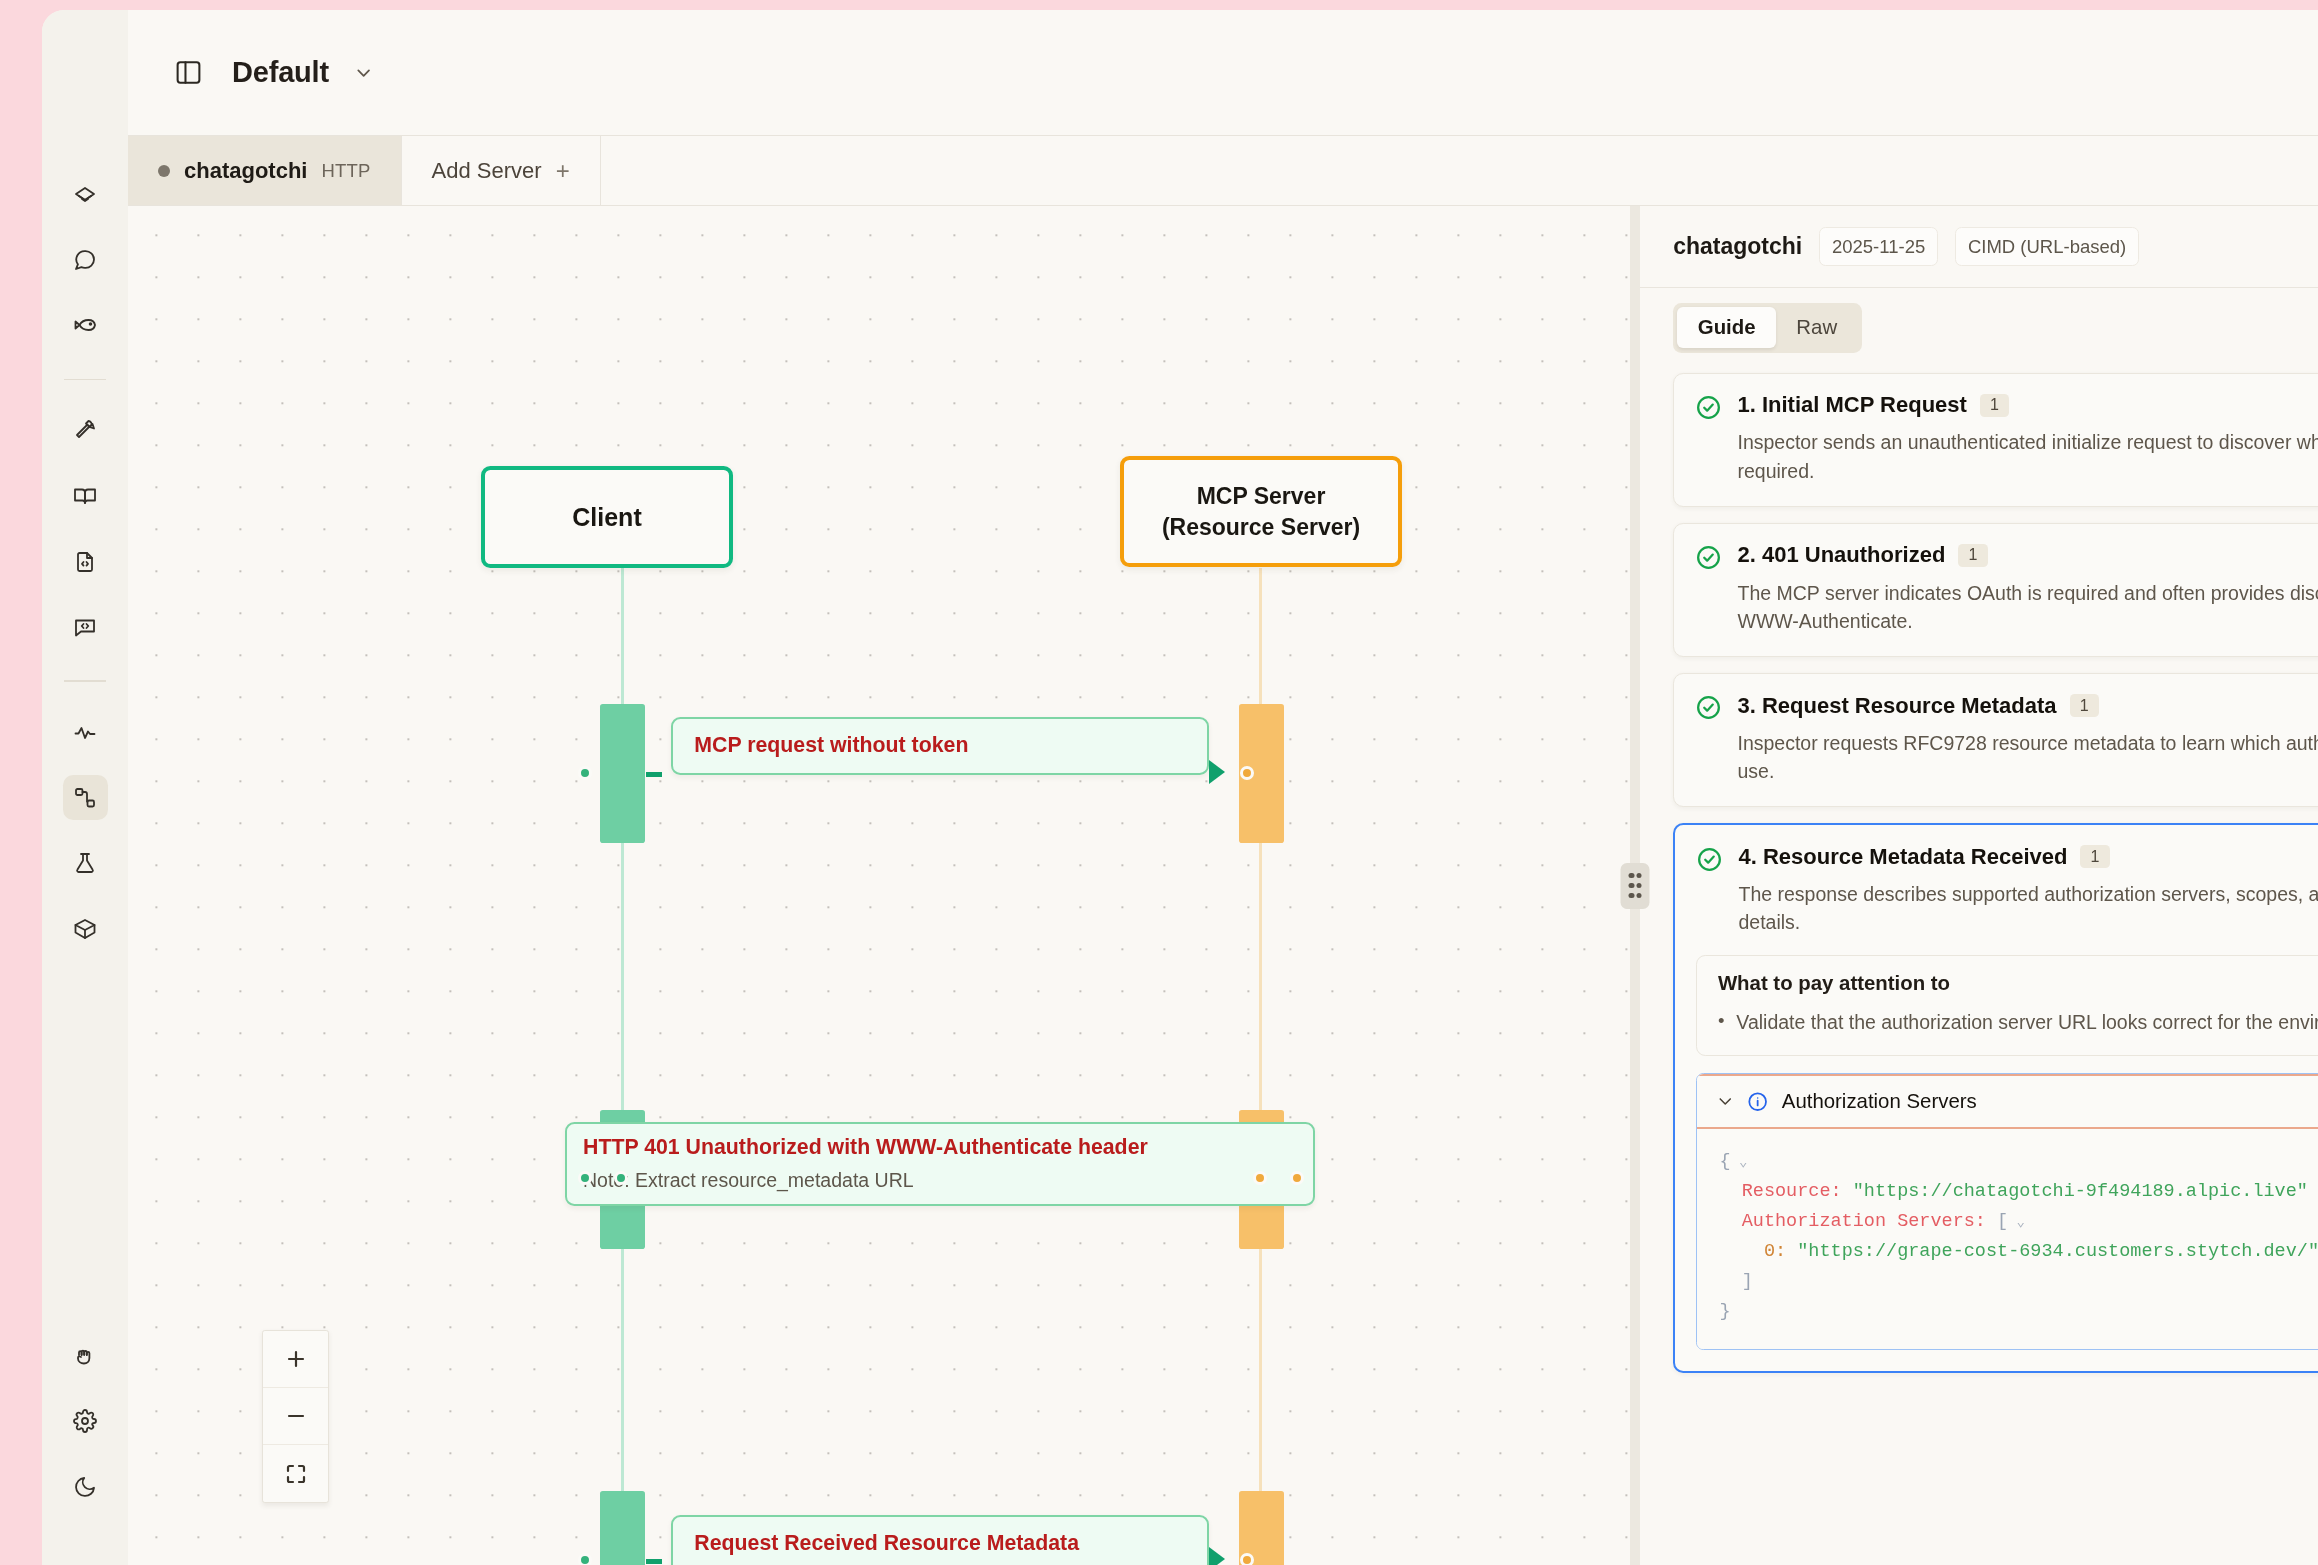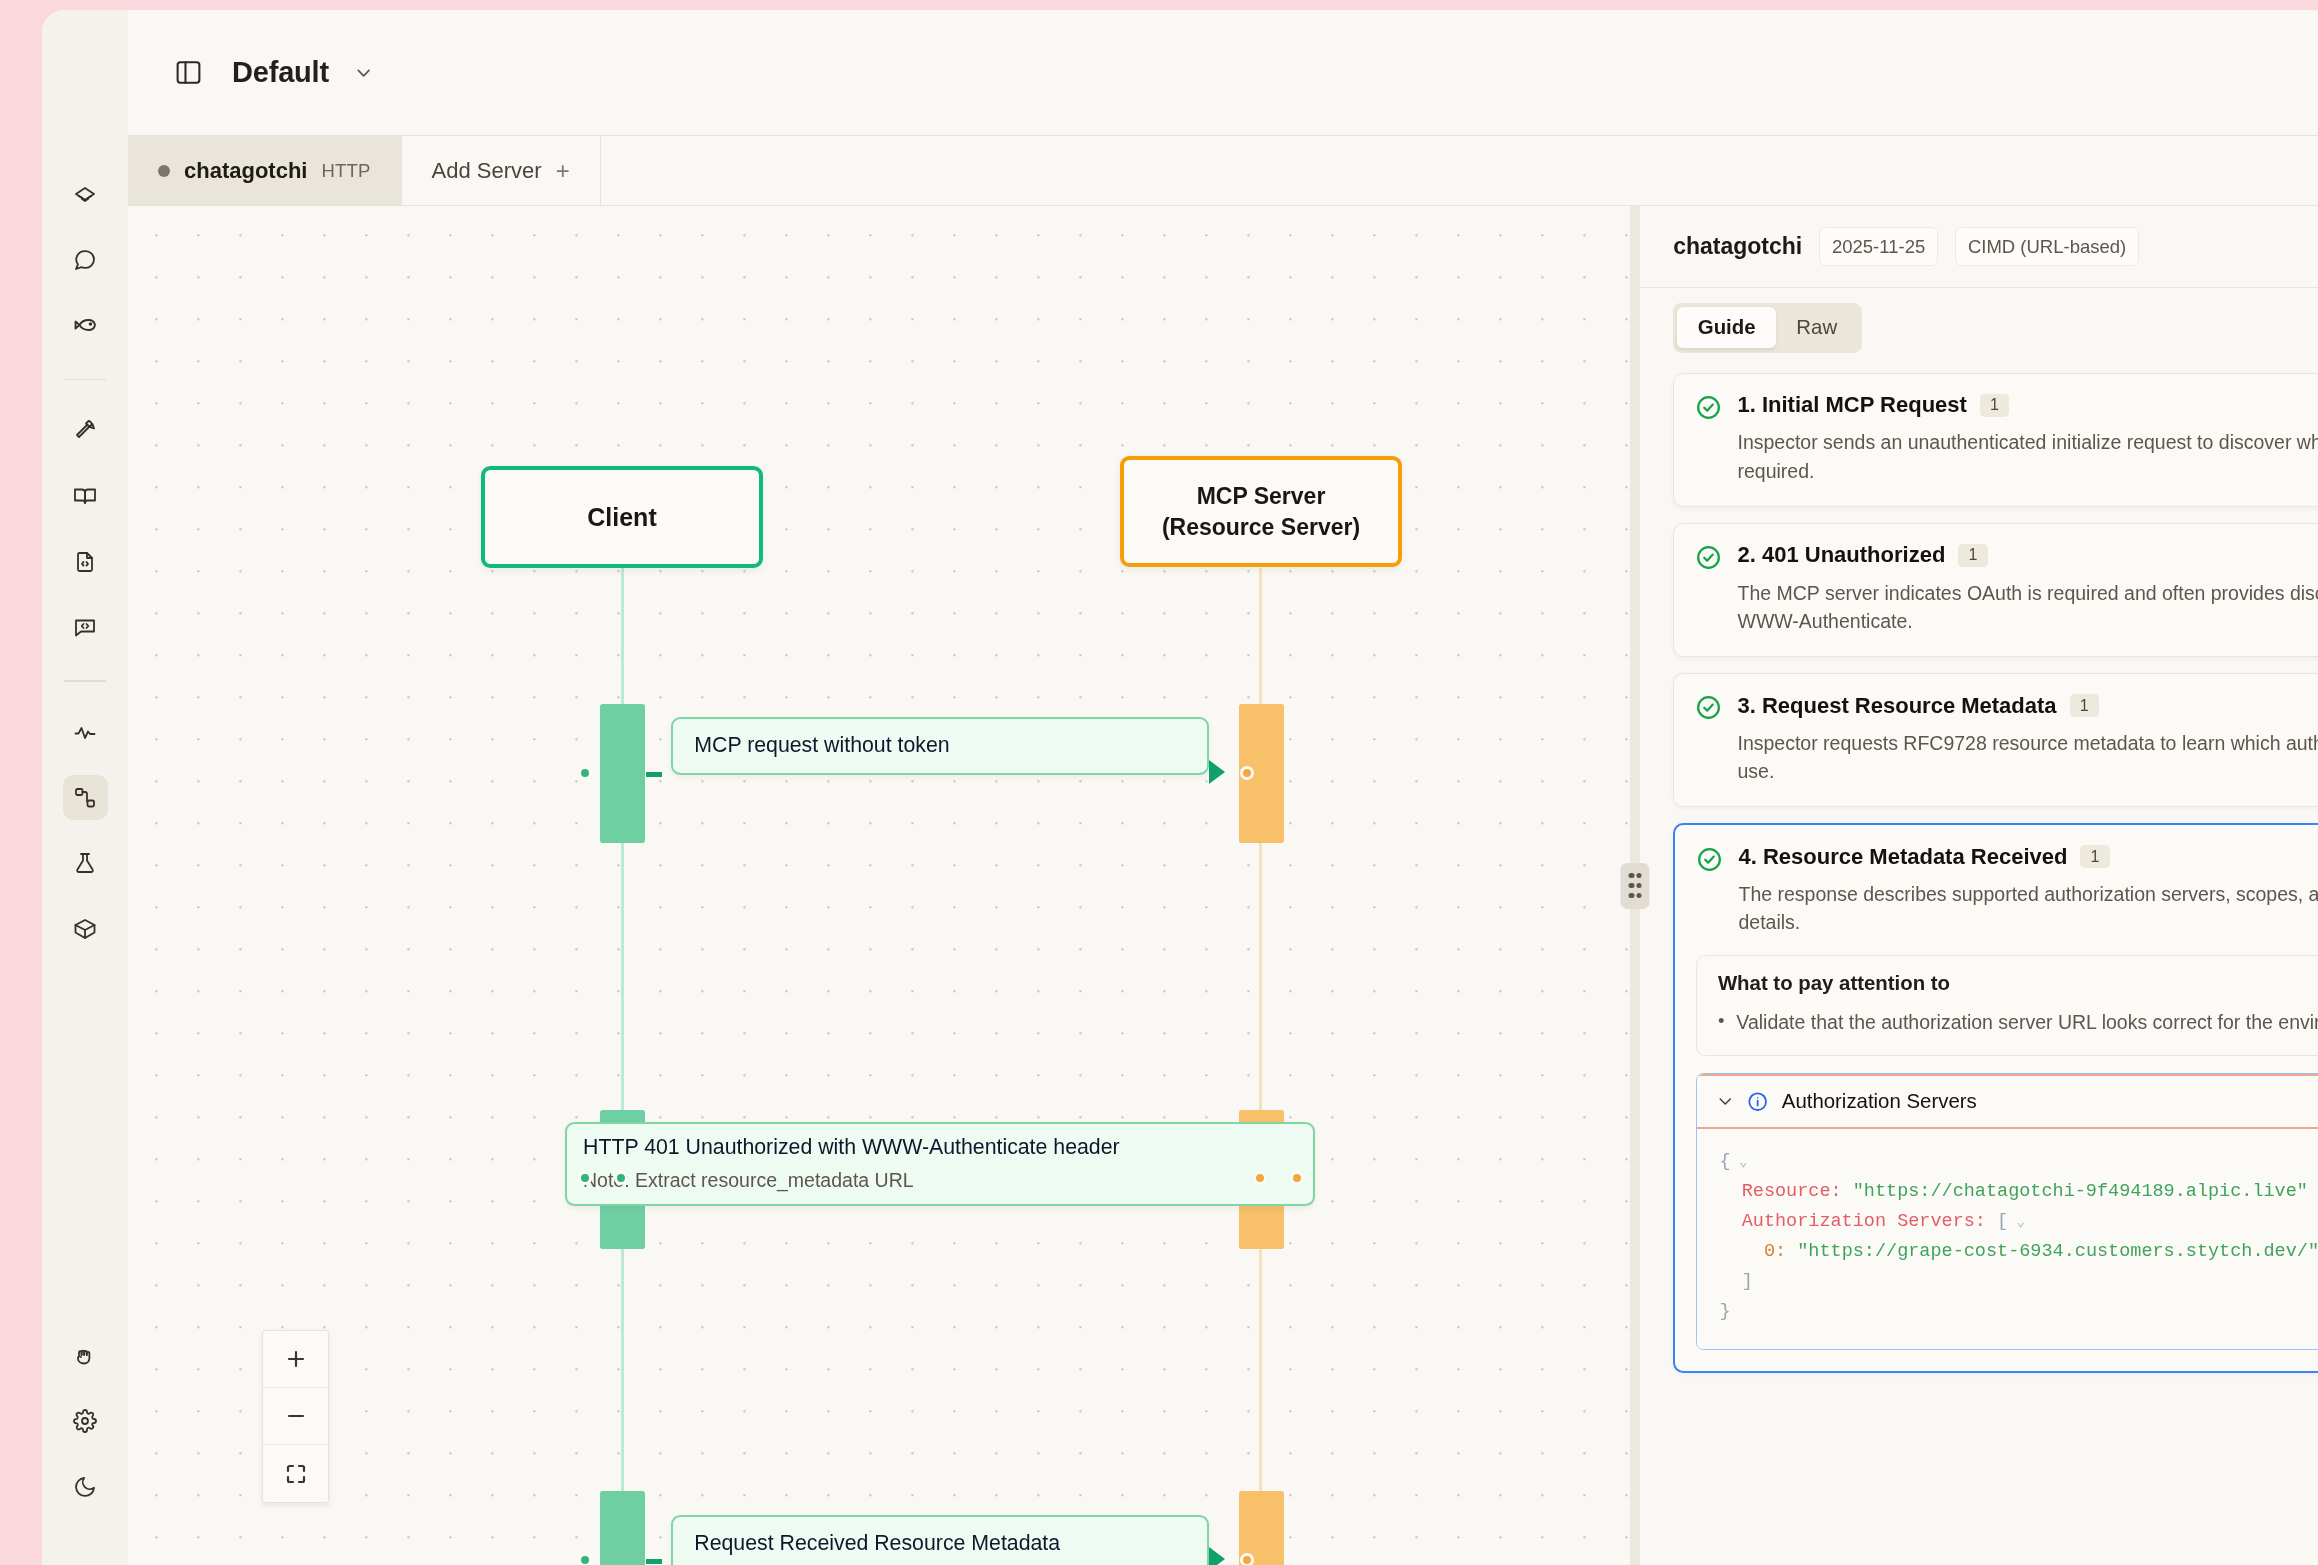--- a/index.html
+++ b/index.html
@@ -94,41 +94,41 @@
   }
   .node-box {
     position:absolute; background:#fbfaf7;
     border-radius: 9.3px;
     display:flex; align-items:center; justify-content:center;
     text-align:center; font-weight:700; color:#1a1712;
     box-shadow: 0 2.8px 6.5px rgba(60,50,35,0.07);
     line-height:1.32;
   }
   .node-client {
-    left: 353px; top: 260px; width: 282px; height: 102px;
+    left: 353px; top: 260px; width: 252px; height: 102px;
     border: 4.2px solid #10b981; font-size: 25px;
   }
   .node-server {
     left: 992px; top: 250px; width: 282px; height: 111px;
     border: 4.2px solid #f59e0b; font-size: 23px; padding: 0 12px;
   }
   .lifeline { position:absolute; width:2.8px; }
   .lifeline.green { background:#bde8d3; }
   .lifeline.orange { background:#f6e1bb; }
   .activation { position:absolute; width:45px; border-radius:2.8px; }
   .activation.green { background:#6ecfa3; }
   .activation.orange { background:#f7c069; }
 
   .msg-box {
     position:absolute; background:#eefbf3;
     border: 2.3px solid #7ed5a5; border-radius:9.3px;
     padding: 13px 21.3px;
     box-shadow: 0 2.3px 5.6px rgba(60,50,35,0.06);
   }
-  .msg-title { font-size:21.3px; font-weight:400; color:#0f172a; line-height:1.3; white-space:nowrap;}
+  .msg-title { font-size:21.3px; font-weight:700; color:#b91c1c; line-height:1.3; white-space:nowrap;}
   .msg-sub { font-size:19.5px; color:#5d564b; line-height:1.44; margin-top:3.7px; }
   .msg-box.wide { padding: 10.2px 19.5px; }
 
   .endpoint { position:absolute; width:14px; height:14px; border-radius:50%;
               border:3.2px solid #fbfaf7; }
   .endpoint.green { background:#34b27b; }
   .endpoint.orange { background:#f0a93c; }
   .arrow-head {
     position:absolute; width:0; height:0;
     border-top: 12.5px solid transparent;

